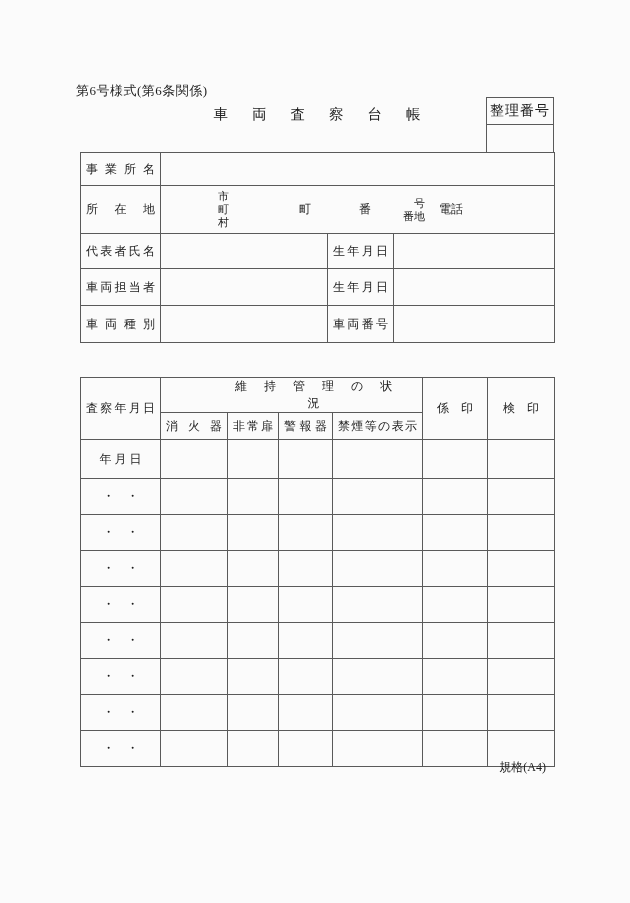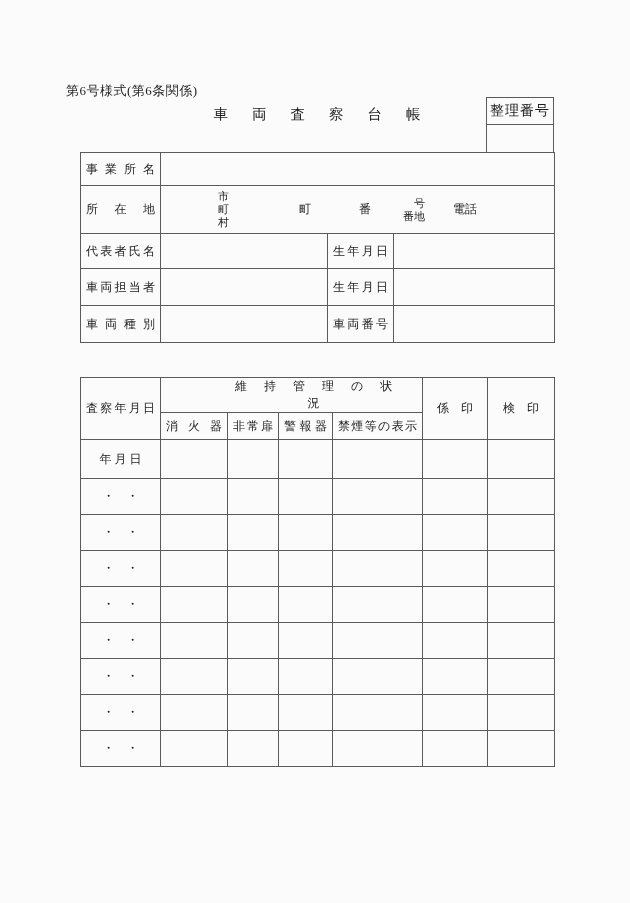--- a/index.html
+++ b/index.html
@@ -3,21 +3,21 @@
 <meta charset="utf-8">
 <style>
   :root { --paper:#fbfbfb; --ink:#1d1d1d; --line:#5a5a5a; }
   * { box-sizing:border-box; margin:0; padding:0; }
   html,body { background:var(--paper); }
   .page {
     position:relative; width:630px; height:903px; overflow:hidden;
     background:var(--paper); color:var(--ink);
     font-family:"Liberation Serif","DejaVu Serif",serif;
   }
-  .form-number { position:absolute; left:66px; top:82px; font-size:13px; letter-spacing:0.5px; }
+  .form-number { position:absolute; left:76px; top:82px; font-size:13px; letter-spacing:0.5px; }
   .title {
     position:absolute; left:80px; top:105px; width:474px;
     text-align:center; font-size:14.5px; letter-spacing:24px;
     padding-left:24px; 
   }
   .ref-box {
     position:absolute; left:486px; top:97px; width:68px; height:56px;
     border:1px solid var(--line); background:var(--paper);
   }
   .ref-label {
@@ -38,21 +38,21 @@
   tr.r4{height:37px;} tr.r5{height:37px;} tr.r6{height:36px;}
   tr.h1{height:25px;} tr.h2{height:27px;} tr.b0{height:39px;font-family:Liberation Serif, serif;} tr.b{height:36px;}
   .group-h { text-align:center; letter-spacing:17px; padding-left:66px; font-size:12px; }
   .addr { display:flex; align-items:center; height:100%; font-size:12px; }
   .addr .stack { line-height:13px; font-size:11px; text-align:center; }
   .addr .stack.right { text-align:right; }
   .addr .m1 { margin-left:52px; }
   .addr .m2 { margin-left:70px; }
   .addr .m3 { margin-left:48px; }
   .addr .m4 { margin-left:32px; }
-  .addr .m5 { margin-left:28px; }
+  .addr .m5 { margin-left:14px; }
   .spec {
     position:absolute; left:80px; top:759px; width:474px;
     text-align:right; padding-right:8px; font-size:12px;
   }
 </style>
 </head>
 <body>
 
 <div class="page">
 
@@ -217,14 +217,15 @@
       <td></td>
       <td></td>
       <td></td>
       <td></td>
       <td></td>
       <td></td>
     </tr>
   </tbody>
     </table>
 
+  <div class="spec">規格(A4)</div>
 
 </div>
 
 </body></html>

